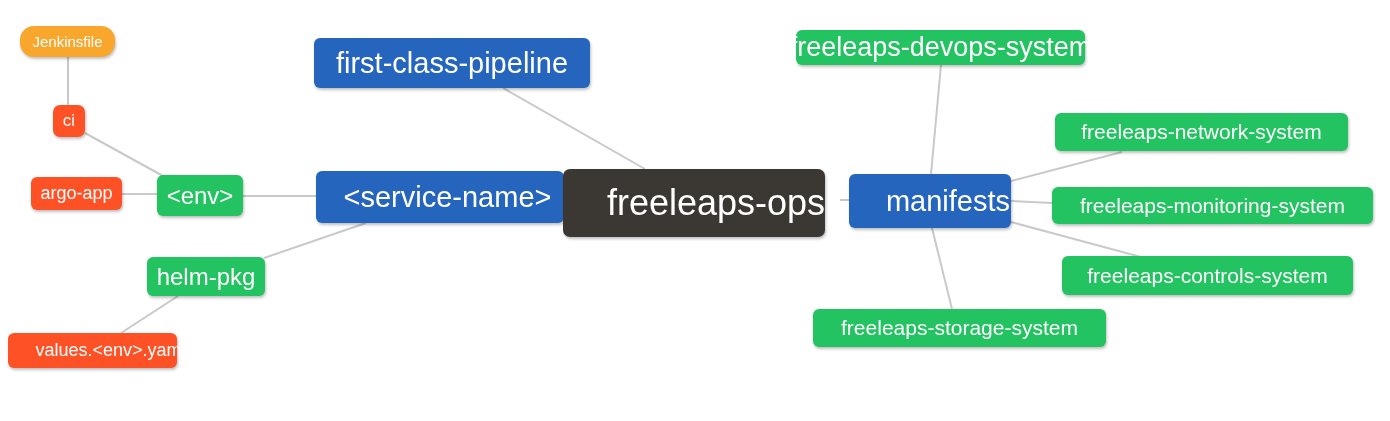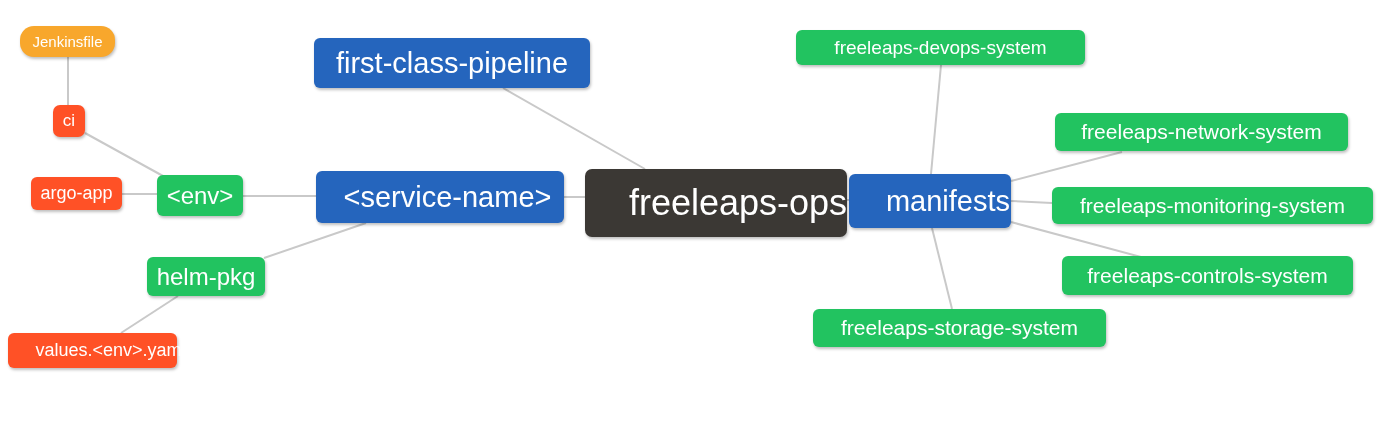--- a/index.html
+++ b/index.html
@@ -50,23 +50,23 @@
 
   
   #n-jenkinsfile        { left: 20px;   top: 26px;  width: 95px;  height: 31px; font-size: 15px; }
   #n-ci                 { left: 53px;   top: 105px; width: 32px;  height: 32px; font-size: 17px; border-radius: 7px; }
   #n-argo-app           { left: 31px;   top: 177px; width: 91px;  height: 33px; font-size: 18px; }
   #n-env                { left: 157px;  top: 175px; width: 86px;  height: 41px; font-size: 24px; }
   #n-helm-pkg           { left: 147px;  top: 257px; width: 118px; height: 39px; font-size: 24px; }
   #n-values-env-yaml    { left: 8px;    top: 333px; width: 169px; height: 35px; font-size: 18px; padding-left: 36px; }
   #n-first-class-pipeline { left: 314px; top: 38px; width: 276px; height: 50px; font-size: 29px; }
   #n-service-name       { left: 316px;  top: 171px; width: 248px; height: 52px; font-size: 29px; padding-left: 15px; }
-  #n-freeleaps-ops      { left: 585px;  top: 169px; width: 262px; height: 68px; font-size: 36px; border-radius: 7px; padding-left: 44px; }
+  #n-freeleaps-ops      { left: 563px;  top: 169px; width: 262px; height: 68px; font-size: 36px; border-radius: 7px; padding-left: 44px; }
   #n-manifests          { left: 849px;  top: 174px; width: 162px; height: 54px; font-size: 29px; padding-left: 36px; }
-  #n-devops-system      { left: 796px;  top: 30px;  width: 289px; height: 35px; font-size: 19px; }
+  #n-devops-system      { left: 796px;  top: 30px;  width: 289px; height: 35px; font-size: 27px; }
   #n-network-system     { left: 1055px; top: 113px; width: 293px; height: 38px; font-size: 21px; }
   #n-monitoring-system  { left: 1052px; top: 187px; width: 321px; height: 37px; font-size: 21px; }
   #n-controls-system    { left: 1062px; top: 256px; width: 291px; height: 39px; font-size: 21px; }
   #n-storage-system     { left: 813px;  top: 309px; width: 293px; height: 38px; font-size: 21px; }
 </style>
 </head>
 <body>
 
 <div class="canvas">
 

